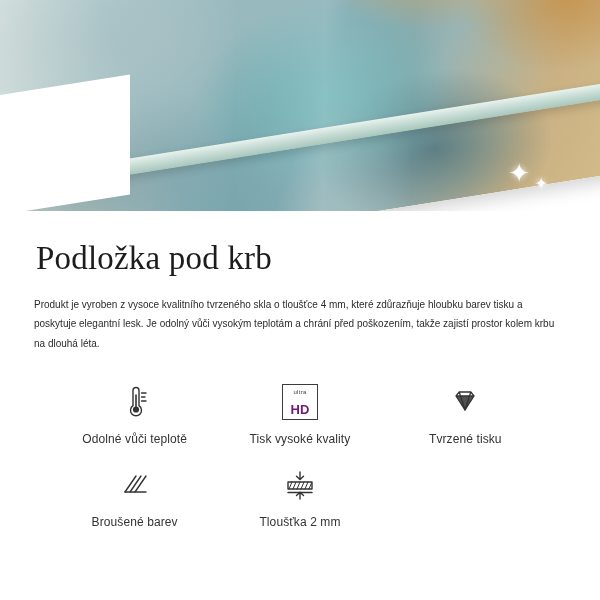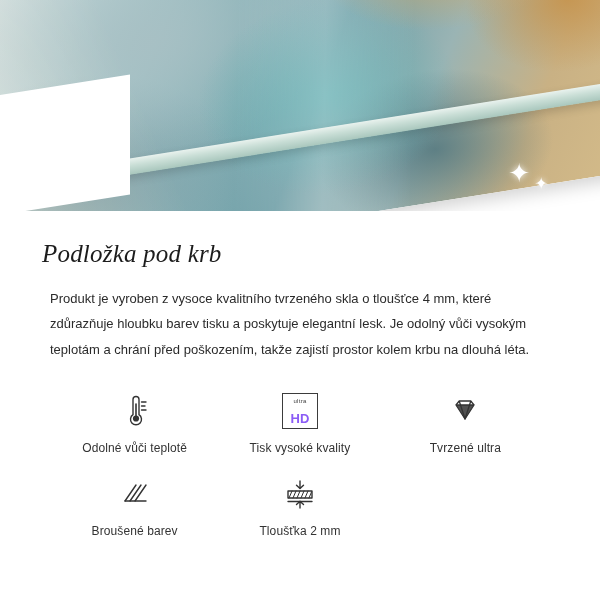--- a/index.html
+++ b/index.html
@@ -94,34 +94,33 @@
   }
   .sparkle-1 { right: 70px; top: 160px; font-size: 26px; }
   .sparkle-2 { right: 52px; top: 176px; font-size: 16px; }
 
   
   .content {
     padding: 22px 34px 0 34px;
   }
   .headline {
     font-family: "Liberation Serif", serif;
-    font-size: 25px;
+    font-size: 33px;
     line-height: 1.32;
     color: #1c1c1c;
     font-weight: 400;
-    margin: 0 0 14px 8px;
+    margin: 0 0 14px 2px;
     letter-spacing: 0.2px;
-    font-style: italic;
   }
   .headline .line2 { display: block; }
   .body-text {
-    font-size: 13px;
+    font-size: 10px;
     line-height: 1.95;
     color: #2b2b2b;
-    margin: 16px;
+    margin: 0;
     max-width: 545px;
   }
 
   
   .features {
     margin-top: 26px;
     display: grid;
     grid-template-columns: repeat(3, 1fr);
     row-gap: 16px;
     padding: 0 18px;
@@ -156,21 +155,21 @@
     line-height: 1;
   }
   .hd-badge .ultra {
     font-size: 6px;
     letter-spacing: 0.3px;
     color: #3b3b3b;
   }
   .hd-badge .hd {
     font-size: 13px;
     font-weight: bold;
-    color: #8b5cf6;
+    color: #701a75;
     margin-top: 8px;
   }
 </style>
 </head>
 <body>
 
 <div class="page">
 
   <div class="hero">
     <div class="hero-panel"></div>
@@ -215,21 +214,21 @@
 
 
       <div class="feature">
         <div class="feature-icon">
           <svg width="40" height="40" viewBox="0 0 40 40" fill="none" stroke="#333" stroke-width="1.3" stroke-linejoin="round">
             <path d="M11 14h18l-9 14-9-14z" fill="#333" fill-opacity="0.85" stroke="#333"></path>
             <path d="M11 14l3.2-4h11.6L29 14"></path>
             <path d="M14.2 10l1.3 4M25.8 10l-1.3 4M15.5 14L20 28l4.5-14"></path>
           </svg>
         </div>
-        <div class="feature-label">Tvrzené ultra</div>
+        <div class="feature-label">Tvrzené tisku</div>
       </div>
 
       <div class="feature">
         <div class="feature-icon">
           <svg width="40" height="40" viewBox="0 0 40 40" fill="none" stroke="#333" stroke-width="1.4" stroke-linecap="round">
             <path d="M10 27L21 11"></path>
             <path d="M15 27L26 11"></path>
             <path d="M20 27L31 11"></path>
             <path d="M10 27h21"></path>
           </svg>

